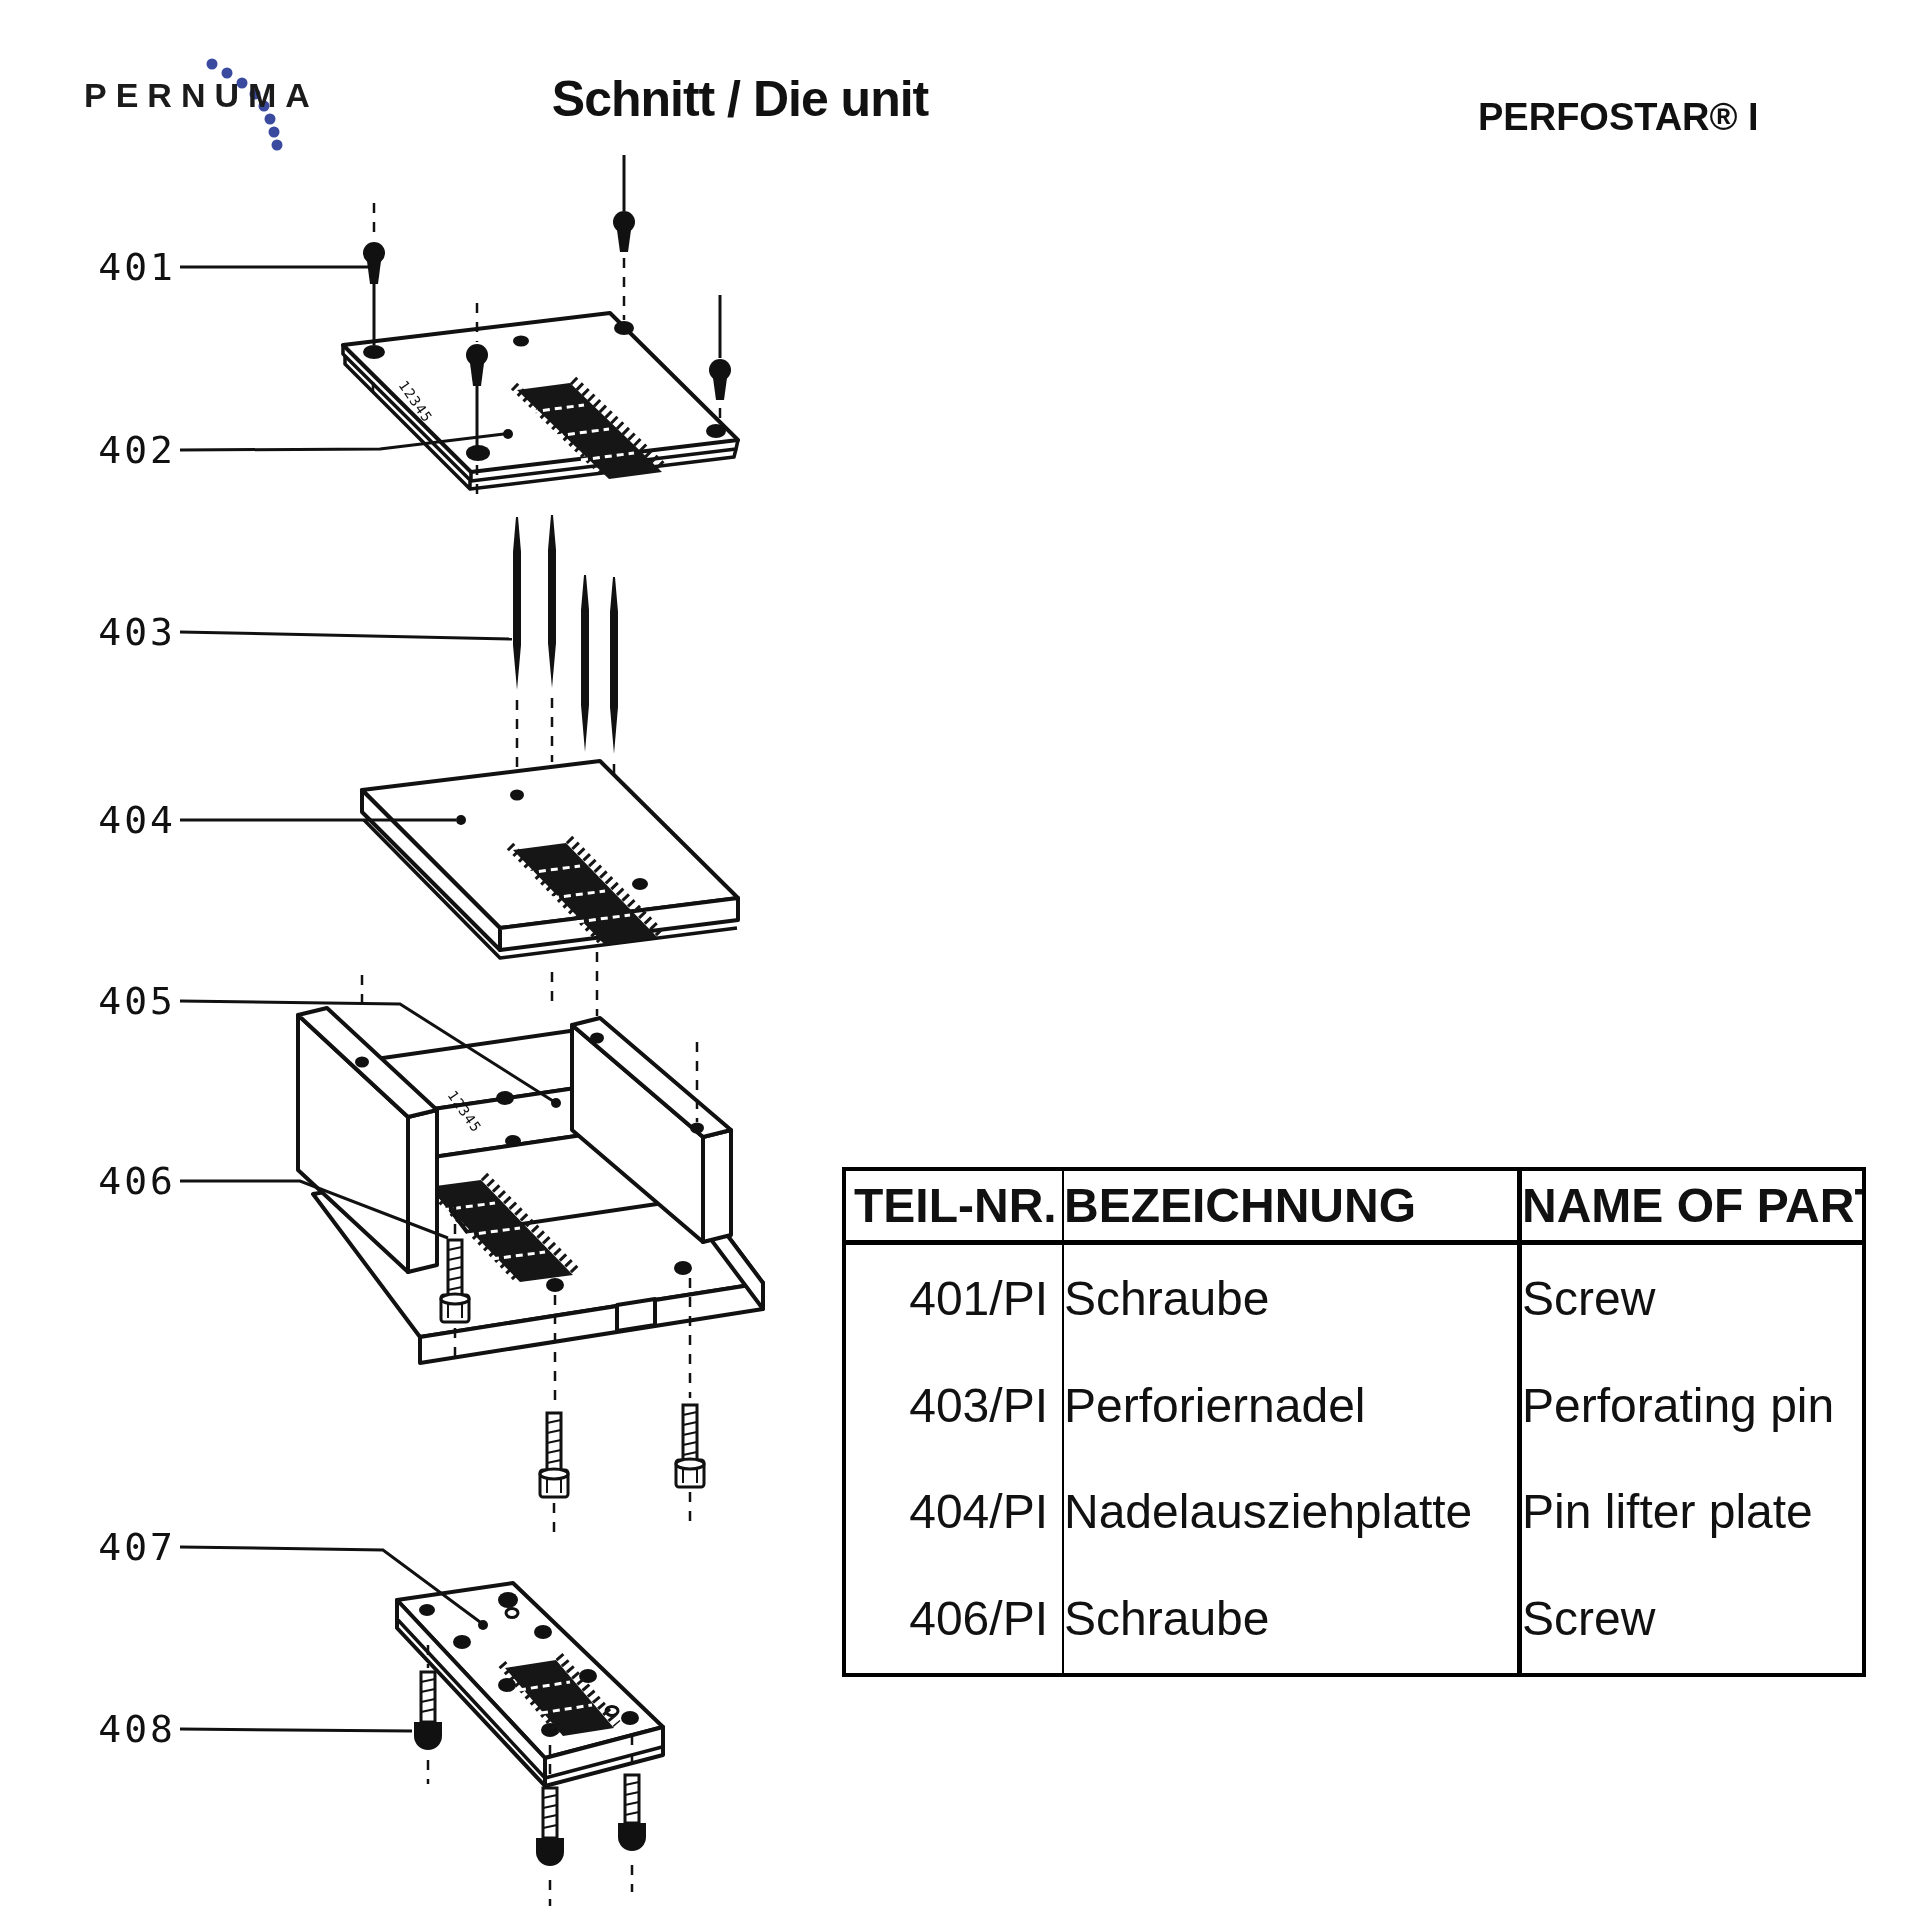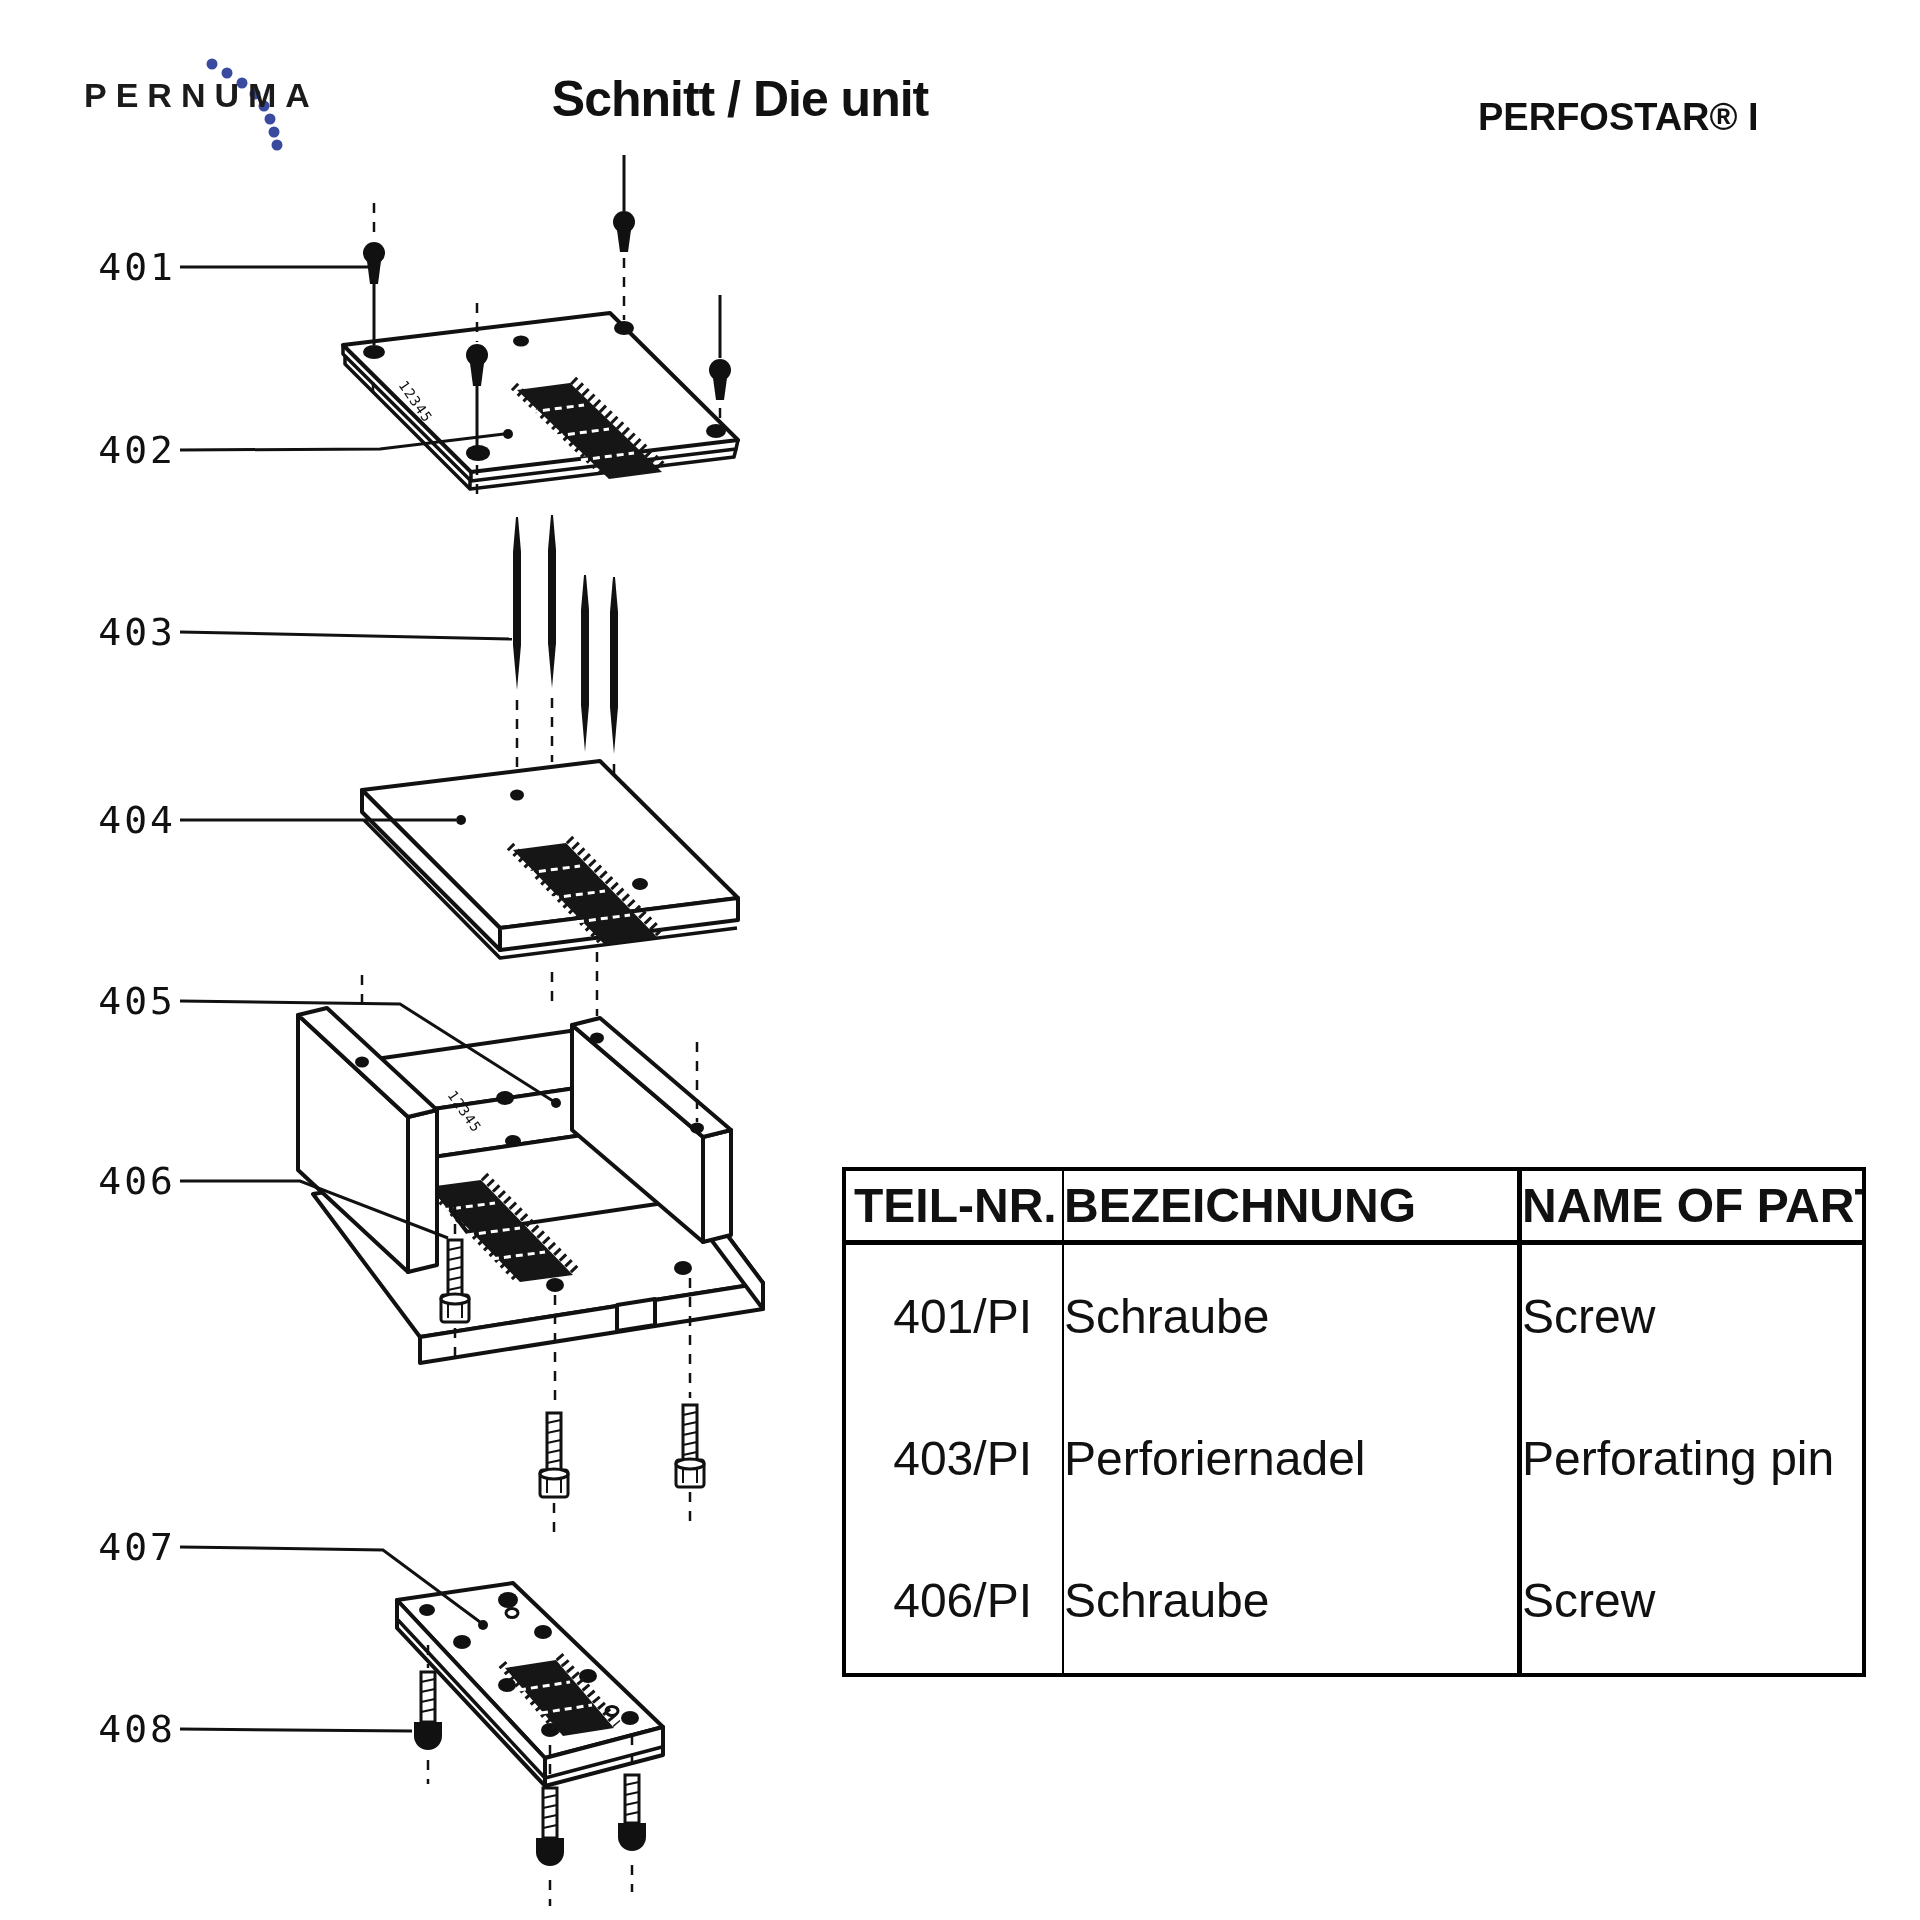--- a/index.html
+++ b/index.html
@@ -17,21 +17,21 @@
   .parts-table{position:absolute;left:842px;top:1167px;width:1015px;height:510px;
                border:4px solid #000;border-collapse:collapse;table-layout:fixed;
                font-size:48px;line-height:1;}
   .parts-table th,.parts-table td{padding:0;vertical-align:middle;white-space:nowrap;overflow:hidden;}
   .parts-table th{height:69px;font-weight:bold;text-align:left;border-bottom:5px solid #000;}
   .parts-table td{height:54px;}
   .c1{width:208px;border-right:2px solid #000;}
   .c2{width:453px;border-right:5px solid #000;padding-left:12px;}
   .c3{width:340px;padding-left:11px;}
   th.c1{padding-left:8px;}
-  td.c1{text-align:right;padding-right:30px;}
+  td.c1{text-align:right;padding-right:14px;}
   
   .face{fill:#fff;stroke:#111;stroke-width:4;stroke-linejoin:round;}
   .edge{fill:none;stroke:#111;stroke-width:3.5;stroke-linejoin:round;}
   .lead{fill:none;stroke:#111;stroke-width:3;}
   .dash{fill:none;stroke:#111;stroke-width:2.5;stroke-dasharray:10 9;}
   .dot{fill:#111;stroke:none;}
   .ring{fill:#fff;stroke:#111;stroke-width:3;}
   .ink{fill:#111;stroke:none;}
   .scr{fill:#fff;stroke:#111;stroke-width:3;}
   .thr{stroke:#111;stroke-width:2;}
@@ -296,19 +296,24 @@
         <td class="c1">401/PI</td>
         <td class="c2">Schraube</td>
         <td class="c3">Screw</td>
       </tr>
       <tr>
         <td class="c1">403/PI</td>
         <td class="c2">Perforiernadel</td>
         <td class="c3">Perforating pin</td>
       </tr>
       <tr>
+        <td class="c1">404/PI</td>
+        <td class="c2">Nadelausziehplatte</td>
+        <td class="c3">Pin lifter plate</td>
+      </tr>
+      <tr>
         <td class="c1">406/PI</td>
         <td class="c2">Schraube</td>
         <td class="c3">Screw</td>
       </tr>
     </tbody>
   </table>
 </div>
 
 </body></html>

